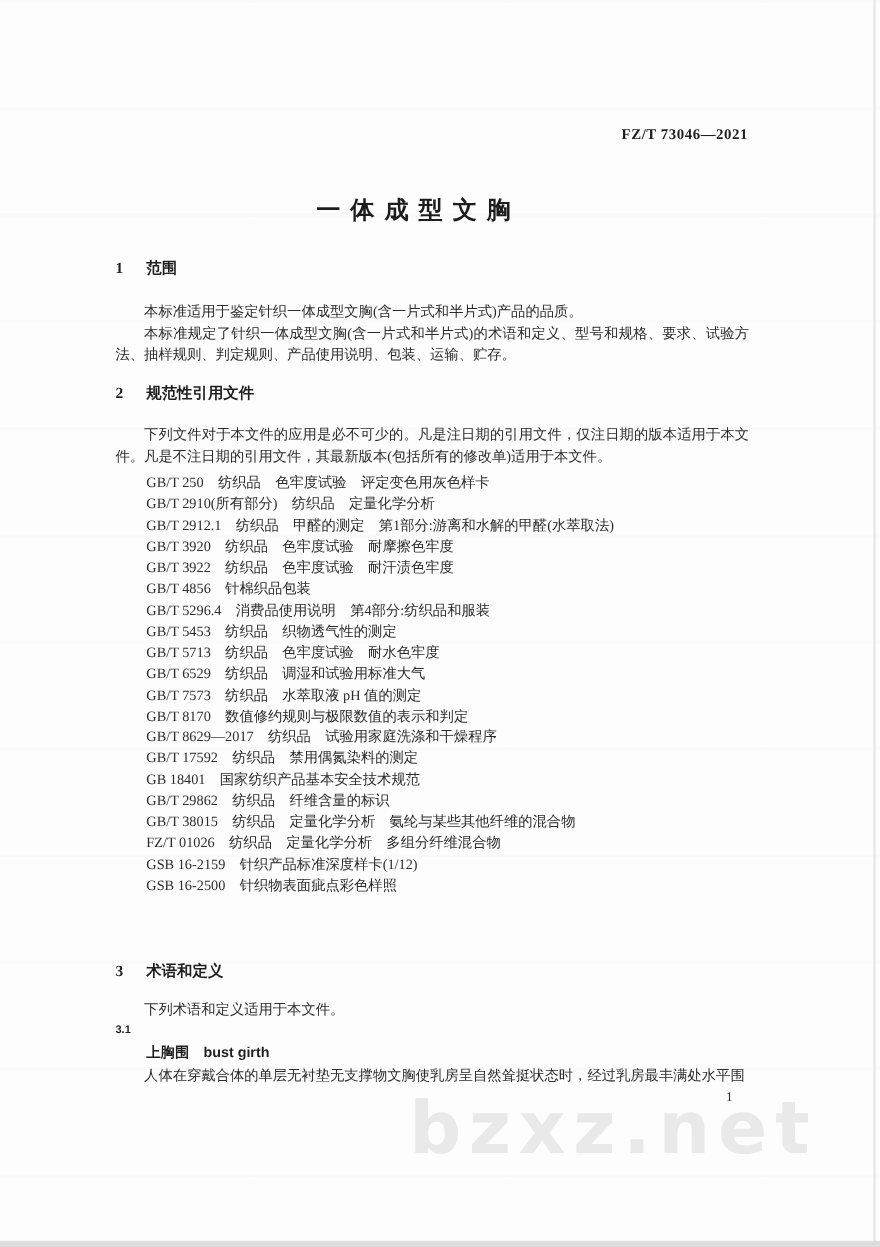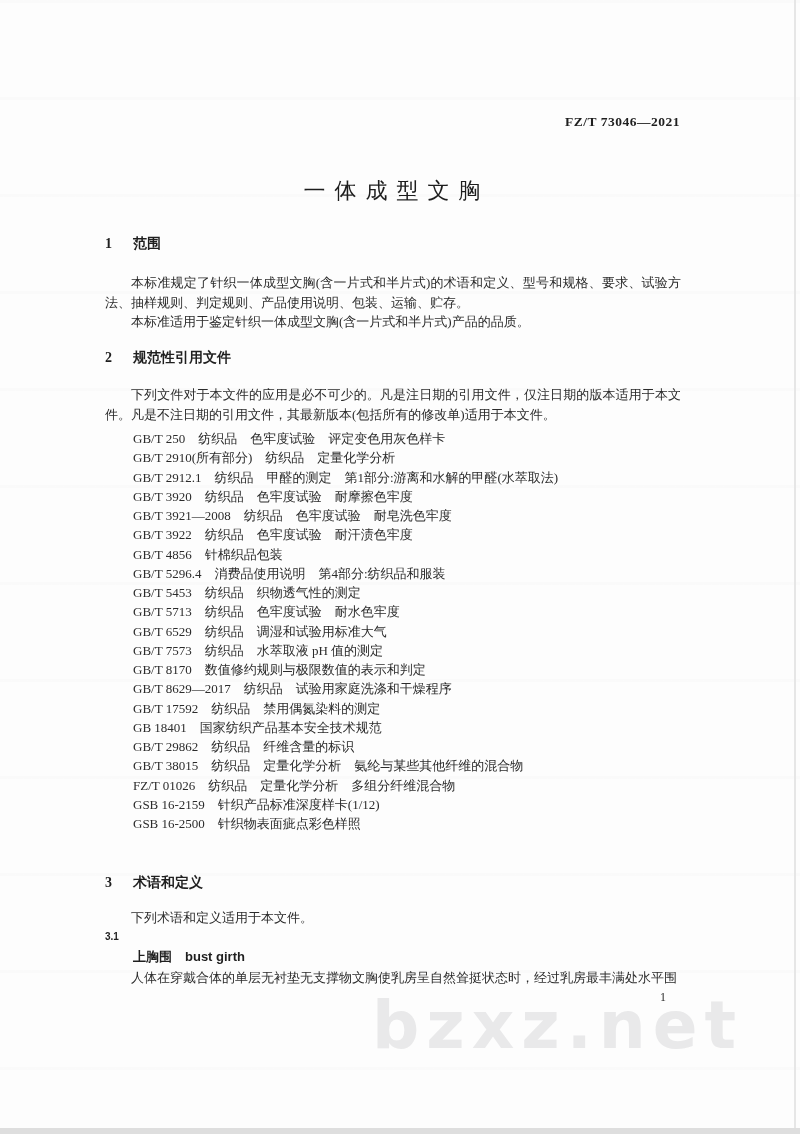--- a/index.html
+++ b/index.html
@@ -14,23 +14,23 @@
   }
   .abs { position:absolute; }
   .z1 { z-index:1; }
 
   .std-code {
     top:114px; right:120px; text-align:right;
     font-family:"Liberation Serif","DejaVu Serif",serif;
     font-weight:bold; font-size:13.5px; letter-spacing:0.5px; color:#1f1f1f;
   }
   .doc-title {
-    top:176px; left:16px; width:752px; text-align:center;
+    top:176px; left:0; width:752px; text-align:center;
     font-family:"Liberation Sans","DejaVu Sans",sans-serif;
-    font-weight:normal; font-size:22px; letter-spacing:9px; text-indent:9px; color:#1d1d1d;
+    font-weight:bold; font-size:22px; letter-spacing:9px; text-indent:9px; color:#1d1d1d;
   }
   .heading {
     left:105px; width:580px;
     font-family:"Liberation Sans","DejaVu Sans",sans-serif;
     font-weight:bold; font-size:14px; color:#1f1f1f; line-height:16px;
   }
   .heading .num { display:inline-block; width:28px; font-family:"Liberation Serif","DejaVu Serif",serif; }
   .block {
     left:105px; width:576px;
     font-size:13px; line-height:19.5px; text-align:justify; color:#2b2b2b;
@@ -73,38 +73,37 @@
 
   <div class="abs z1 std-code">FZ/T 73046—2021</div>
 
   <div class="abs z1 doc-title">一体成型文胸</div>
 
   <div class="abs z1 heading" style="top:235px">
     <span class="num">1</span><span>范围</span>
   </div>
 
   <div class="abs z1 block" style="top:273px">
+    <p class="para">本标准适用于鉴定针织一体成型文胸(含一片式和半片式)产品的品质。</p>
     <p class="para">本标准规定了针织一体成型文胸(含一片式和半片式)的术语和定义、型号和规格、要求、试验方法、抽样规则、判定规则、产品使用说明、包装、运输、贮存。</p>
-    <p class="para">本标准适用于鉴定针织一体成型文胸(含一片式和半片式)产品的品质。</p>
   </div>
 
   <div class="abs z1 heading" style="top:349px">
     <span class="num">2</span><span>规范性引用文件</span>
   </div>
 
   <div class="abs z1 block" style="top:385px">
     <p class="para">下列文件对于本文件的应用是必不可少的。凡是注日期的引用文件，仅注日期的版本适用于本文件。凡是不注日期的引用文件，其最新版本(包括所有的修改单)适用于本文件。</p>
   </div>
 
   <div class="abs z1 ref-list">
     <div class="ref-item">GB/T 250　纺织品　色牢度试验　评定变色用灰色样卡</div>
     <div class="ref-item">GB/T 2910(所有部分)　纺织品　定量化学分析</div>
     <div class="ref-item">GB/T 2912.1　纺织品　甲醛的测定　第1部分:游离和水解的甲醛(水萃取法)</div>
     <div class="ref-item">GB/T 3920　纺织品　色牢度试验　耐摩擦色牢度</div>
-    <div class="ref-item">GB/T 3921—2008　纺织品　色牢度试验　耐皂洗色牢度</div>
     <div class="ref-item">GB/T 3922　纺织品　色牢度试验　耐汗渍色牢度</div>
     <div class="ref-item">GB/T 4856　针棉织品包装</div>
     <div class="ref-item">GB/T 5296.4　消费品使用说明　第4部分:纺织品和服装</div>
     <div class="ref-item">GB/T 5453　纺织品　织物透气性的测定</div>
     <div class="ref-item">GB/T 5713　纺织品　色牢度试验　耐水色牢度</div>
     <div class="ref-item">GB/T 6529　纺织品　调湿和试验用标准大气</div>
     <div class="ref-item">GB/T 7573　纺织品　水萃取液 pH 值的测定</div>
     <div class="ref-item">GB/T 8170　数值修约规则与极限数值的表示和判定</div>
     <div class="ref-item">GB/T 8629—2017　纺织品　试验用家庭洗涤和干燥程序</div>
     <div class="ref-item">GB/T 17592　纺织品　禁用偶氮染料的测定</div>

